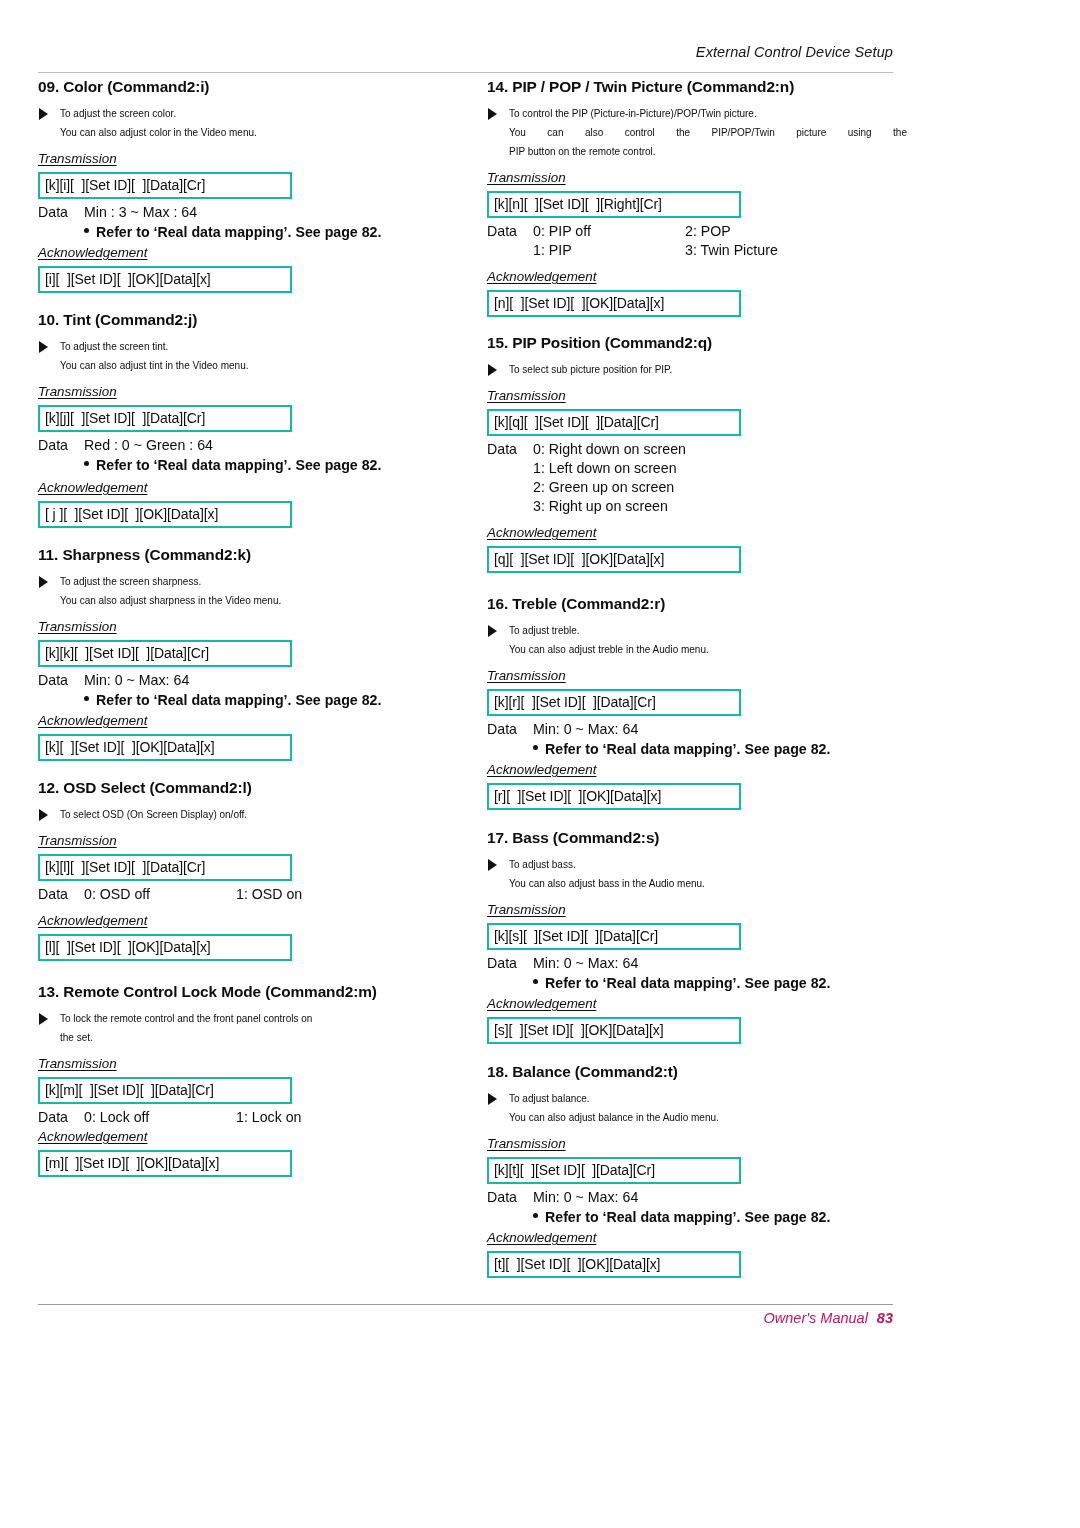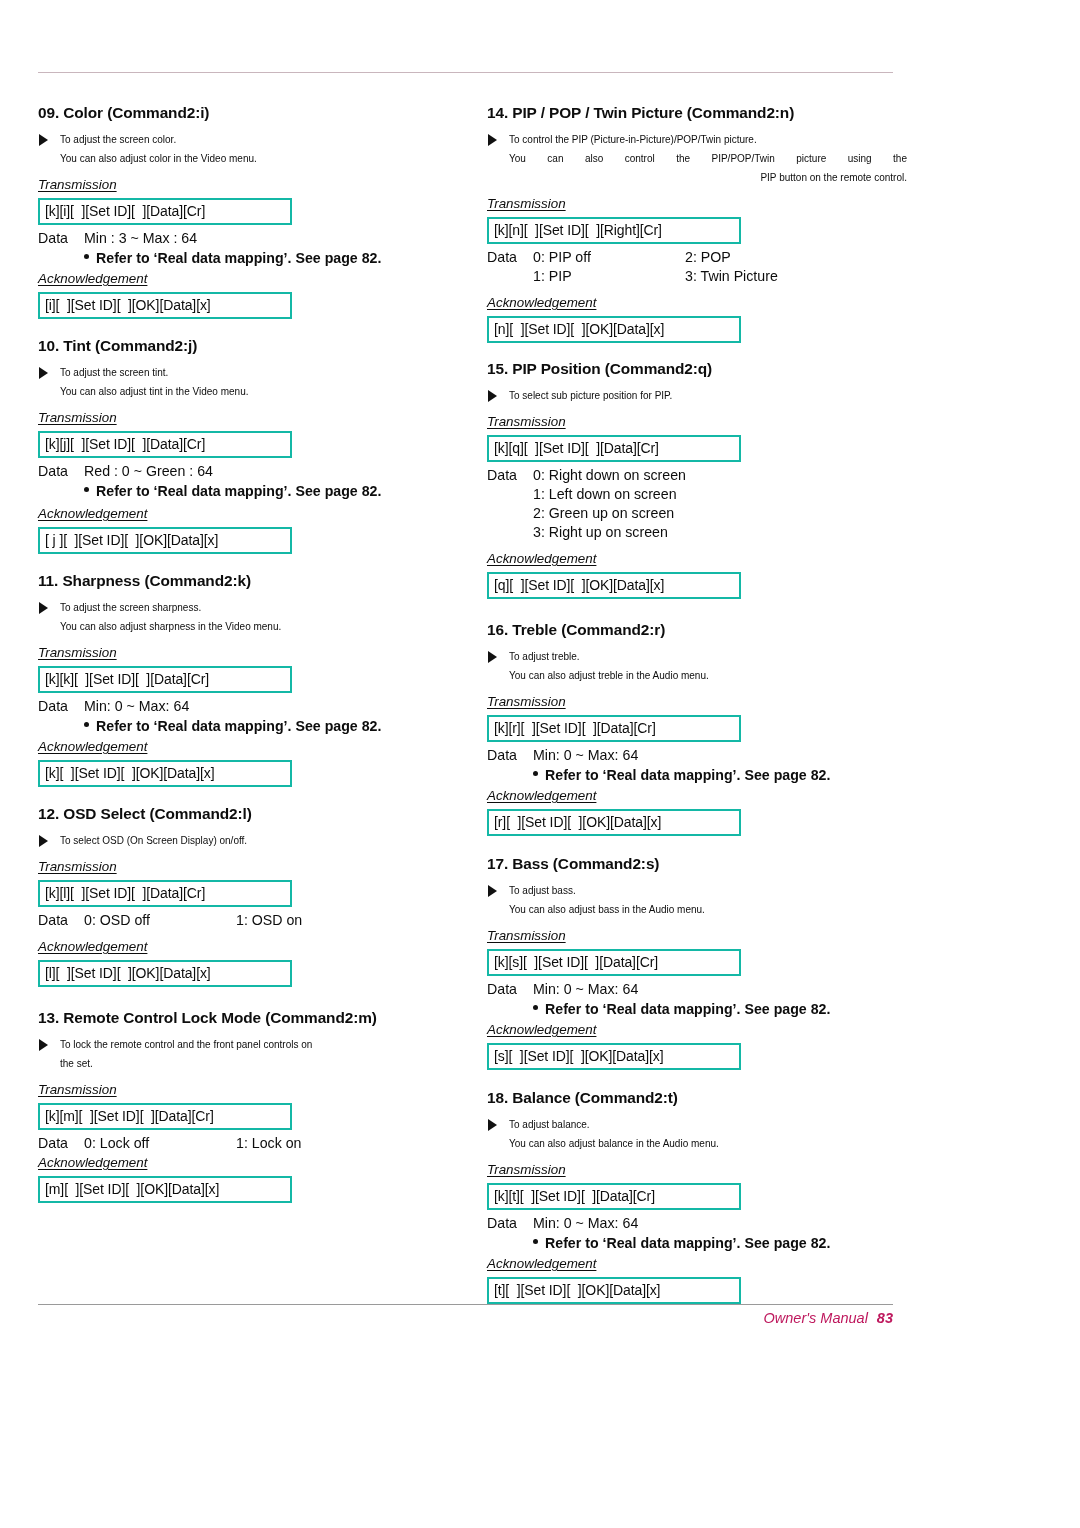--- a/index.html
+++ b/index.html
@@ -64,21 +64,21 @@
     color: #be185d;
   }
   .footer .pg {
     font-weight: bold;
     margin-left: 9px;
   }
 
   
   .col {
     position: absolute;
-    top: 104px;
+    top: 78px;
     width: 420px;
   }
   .col-left  { left: 38px; }
   .col-right { left: 487px; }
 
   
   .section { position: relative; }
 
   .sec-title {
     font-size: 15.4px;
@@ -102,21 +102,21 @@
     width: 0; height: 0;
     border-left: 9px solid #111;
     border-top: 6px solid transparent;
     border-bottom: 6px solid transparent;
   }
   .desc .l2 { display: block; }
   .desc.justify .l2 {
     text-align: justify;
     text-align-last: justify;
   }
-  .desc.justify .l3 { display:block; text-align: right; margin-left: 47px; }
+  .desc.justify .l3 { display:block; text-align: left; }
 
   .label-ul {
     font-size: 13.4px;
     font-style: italic;
     text-decoration: underline;
     text-underline-offset: 2px;
     margin: 0 0 3px 0;
     display: inline-block;
   }
   .label-wrap { line-height: 17px; margin-bottom: 2px; text-decoration: underline; }
@@ -160,20 +160,21 @@
     width: 5px; height: 5px;
     background: #111;
     border-radius: 50%;
   }
 </style>
 </head>
 <body>
 
 <div class="page">
 
+  <div class="running-head">External Control Device Setup</div>
   <div class="head-rule"></div>
 
   <div class="col col-left">
 
     <div class="section" style="margin-bottom:18px;">
       <h2 class="sec-title">09. Color (Command2:i)</h2>
       <div class="desc">
         <span class="tri"></span>
         <span>To adjust the screen color.</span>
         <span class="l2">You can also adjust color in the Video menu.</span>

